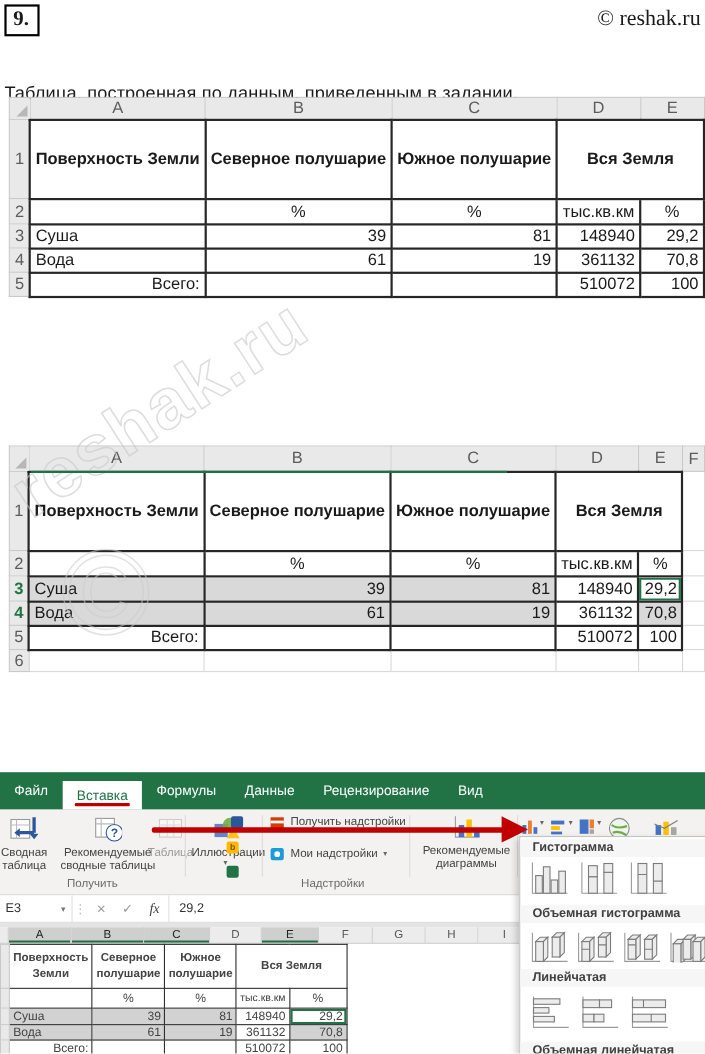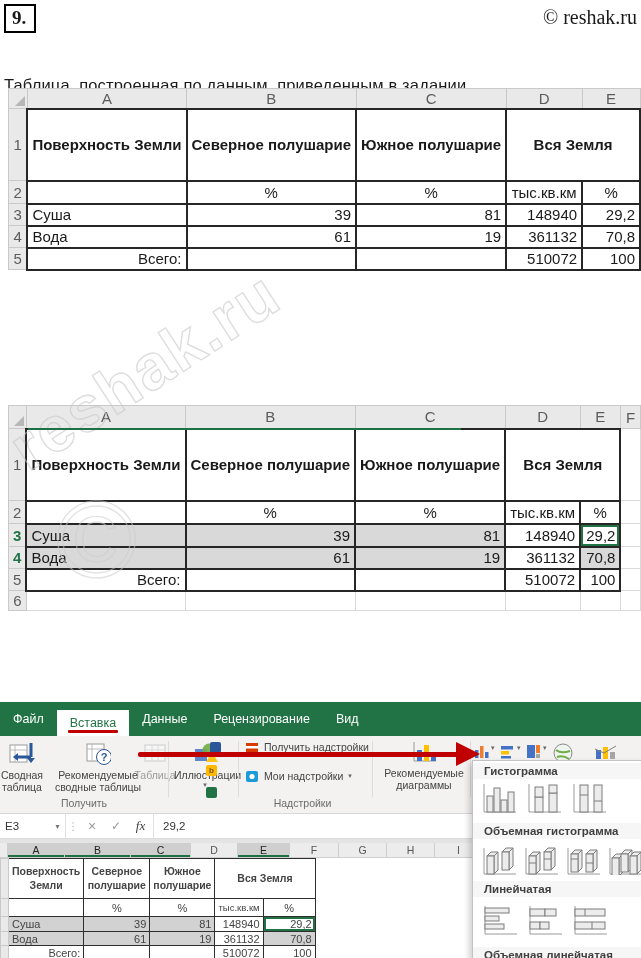--- a/index.html
+++ b/index.html
@@ -270,20 +270,21 @@
 
 
   <div id="ribbon">
 
     <div id="tabbar">
       <div class="tab">Файл</div>
       <div class="tab active">
           <span>Вставка</span>
           <span class="redline"></span>
         </div>
+      <div class="tab">Формулы</div>
       <div class="tab">Данные</div>
       <div class="tab">Рецензирование</div>
       <div class="tab">Вид</div>
 
     </div>
 
     <div id="rcontent">
 
       <div class="bigbtn" style="left:-10px; width:64px;">
         <svg class="bicon" width="26" height="26">

